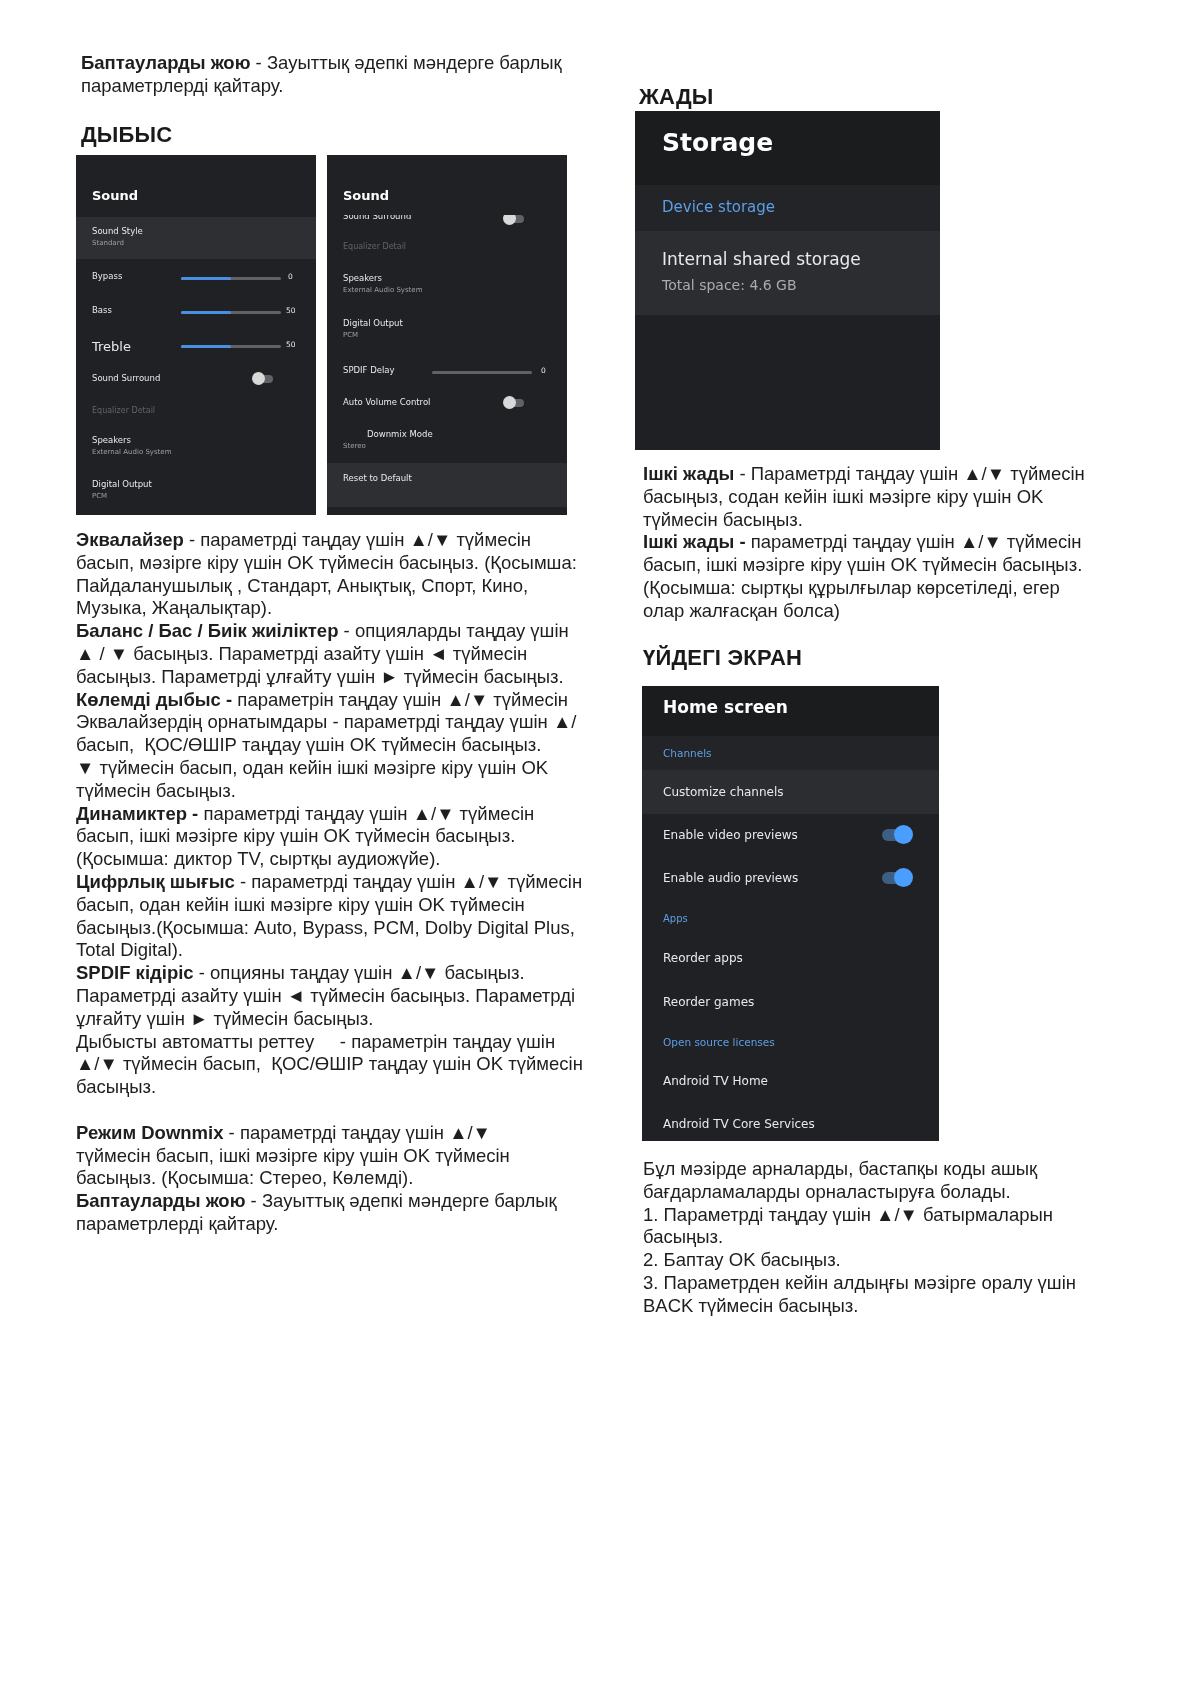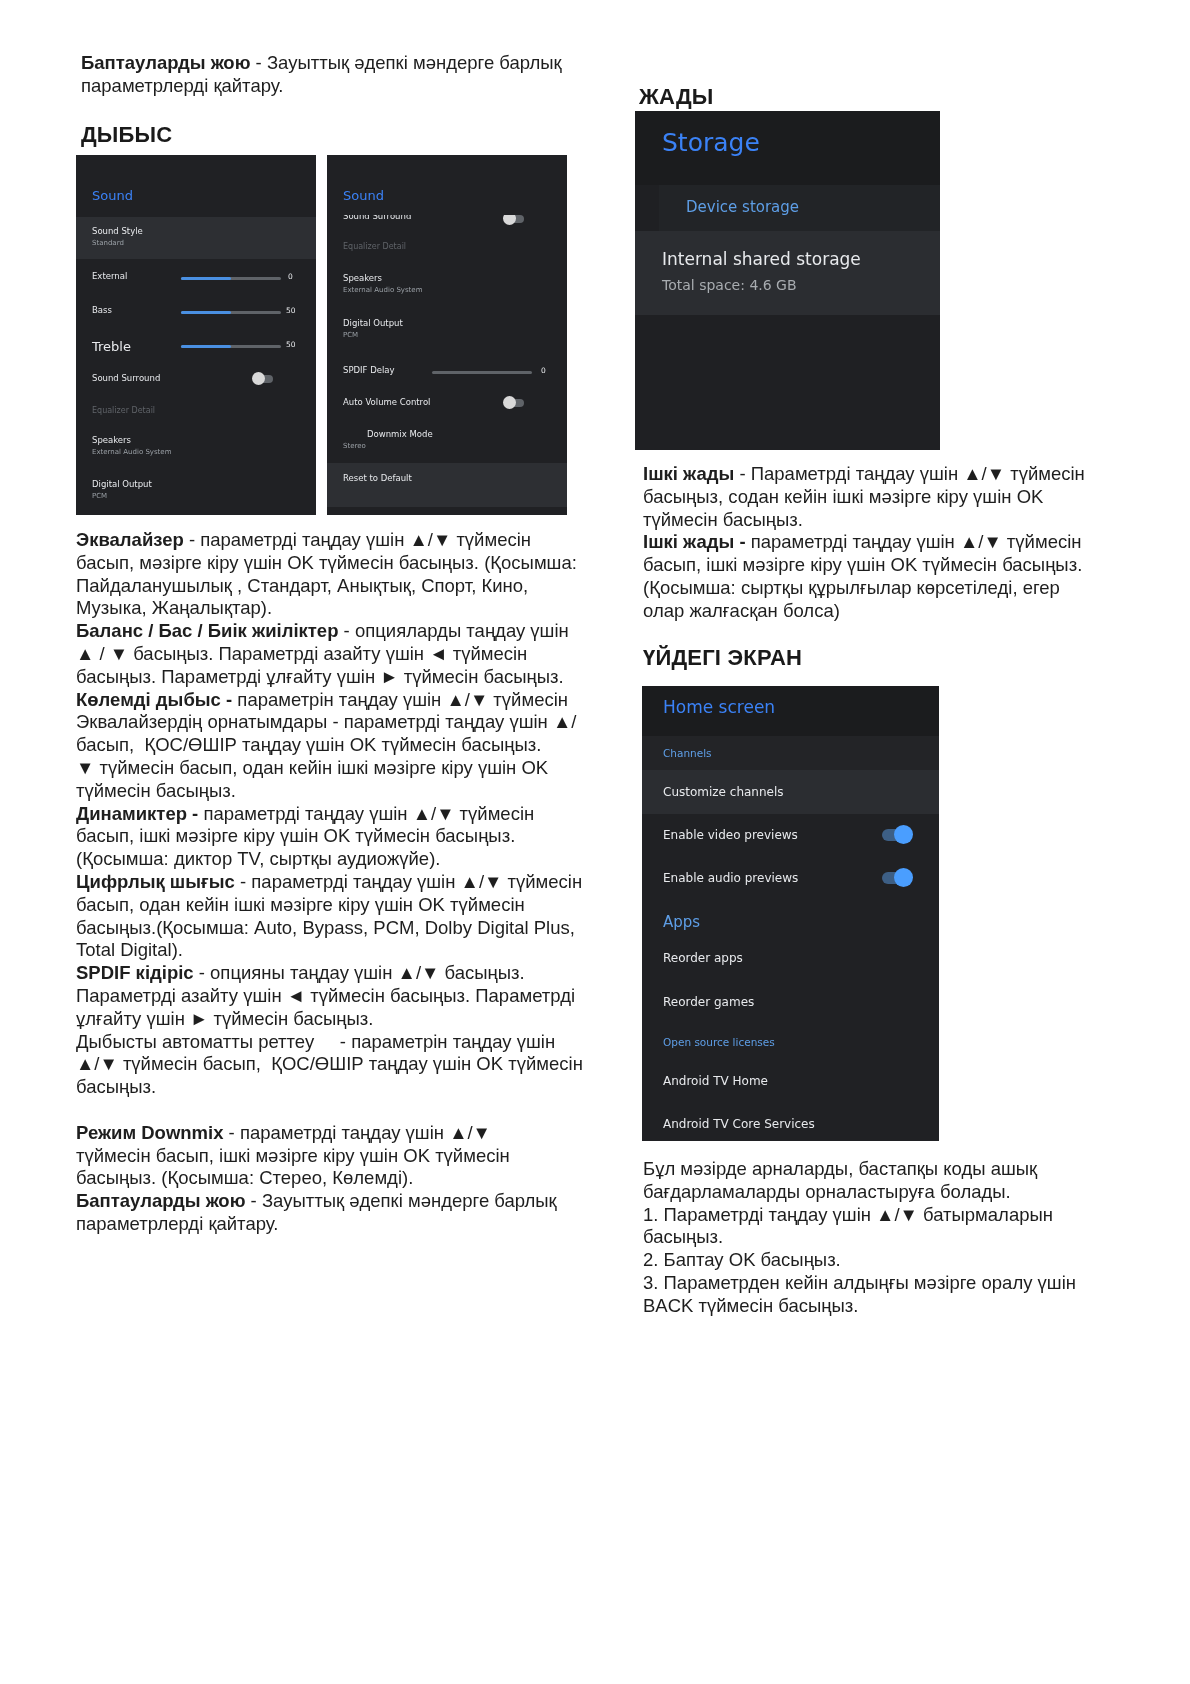--- a/index.html
+++ b/index.html
@@ -5,21 +5,21 @@
   html, body { margin:0; padding:0; background:#ffffff; }
   body { width:1190px; height:1684px; position:relative; overflow:hidden;
          font-family:"Liberation Sans", sans-serif; color:#1a1a1a; }
   .abs { position:absolute; }
   .para { font-size:18.5px; line-height:22.8px; color:#1e1e1e; }
   .para b { font-weight:700; }
   .h2 { font-size:22px; font-weight:700; color:#1a1a1a; letter-spacing:0.2px; }
 
   
   .tv { background:#202124; position:absolute; overflow:hidden; font-family:"DejaVu Sans", sans-serif; color:#e8eaed; }
-  .tv .title { position:absolute; color:#3b82f6; font-weight:400; }
+  .tv .title { position:absolute; color:#ffffff; font-weight:700; }
   .row { position:absolute; left:0; right:0; }
   .row.sel { background:#2d2f33; }
   .lbl { position:absolute; color:#e8eaed; white-space:nowrap; }
   .sub { position:absolute; color:#9aa0a6; white-space:nowrap; }
   .dis { position:absolute; color:#5f6368; white-space:nowrap; }
   .blue { position:absolute; color:#5e9ee6; white-space:nowrap; }
   .slider { position:absolute; height:3px; background:#5f6368; border-radius:2px; }
   .slider .fill { position:absolute; left:0; top:0; bottom:0; background:#4a90e2; border-radius:2px; }
   .sval { position:absolute; color:#e8eaed; }
   .tog { position:absolute; }
@@ -38,21 +38,21 @@
 
 <div class="tv" style="left:76px; top:155px; width:240px; height:360px;">
   <div class="title" style="left:16px; top:33px; font-size:13px;">Sound</div>
 
   <div class="row sel" style="top:62px; height:42px;">
     <div class="lbl" style="left:16px; top:9px; font-size:8.5px;">Sound Style</div>
     <div class="sub" style="left:16px; top:22px; font-size:7px;">Standard</div>
   </div>
 
   <div class="row" style="top:108px; height:30px;">
-    <div class="lbl" style="left:16px; top:8px; font-size:8.5px;">External</div>
+    <div class="lbl" style="left:16px; top:8px; font-size:8.5px;">Bypass</div>
     <div class="slider" style="left:105px; top:14px; width:100px;">
         <div class="fill" style="width:50%;"></div>
       </div>
     <div class="sval" style="left:212px; top:9px; font-size:7.5px;">0</div>
   </div>
 
   <div class="row" style="top:142px; height:30px;">
     <div class="lbl" style="left:16px; top:8px; font-size:8.5px;">Bass</div>
     <div class="slider" style="left:105px; top:14px; width:100px;">
         <div class="fill" style="width:50%;"></div>
@@ -177,21 +177,21 @@
       <div style="min-height: 22.8px;"><b>Баптауларды жою</b><span style="white-space: pre;"> - Зауыттық әдепкі мәндерге барлық</span></div>
       <div style="min-height: 22.8px;"><span style="white-space: pre;">параметрлерді қайтару.</span></div>
     </div>
 </div>
 
 <div class="abs h2" style="left:639px; top:84px;">ЖАДЫ</div>
 
 <div class="tv" style="left:635px; top:111px; width:305px; height:339px; background:#1f2023;">
   <div class="row" style="top:0; height:74px; background:#1b1c1e;"></div>
   <div class="title" style="left:27px; top:17px; font-size:25px;">Storage</div>
-  <div class="row" style="top:74px; height:46px; background:#222427;margin-left:24px;">
+  <div class="row" style="top:74px; height:46px; background:#222427;">
     <div class="blue" style="left:27px; top:13px; font-size:15px;">Device storage</div>
   </div>
   <div class="row" style="top:120px; height:84px; background:#2b2d31;">
     <div class="lbl" style="left:27px; top:18px; font-size:17px; color:#e8eaed;">Internal shared storage</div>
     <div class="sub" style="left:27px; top:46px; font-size:14px; color:#a8acb0;">Total space: 4.6 GB</div>
   </div>
   <div class="row" style="top:204px; height:135px; background:#1f2023;"></div>
 </div>
 
 <div class="abs para" style="left:643px; top:463px; width:480px;">
@@ -225,21 +225,21 @@
     </div>
   </div>
   <div class="row" style="top:172px; height:44px;">
     <div class="lbl" style="left:21px; top:13px; font-size:12px;">Enable audio previews</div>
     <div class="tog" style="left:240px; top:9px; width:34px; height:22px;">
       <div class="track" style="left:0; top:5px; width:26px; height:12px; background:#3d5f85;"></div>
       <div class="knob" style="left:12px; top:1px; width:19px; height:19px; background:#4a9eff;"></div>
     </div>
   </div>
   <div class="row" style="top:216px; height:36px;">
-    <div class="blue" style="left:21px; top:11px; font-size:15px;">Apps</div>
+    <div class="blue" style="left:21px; top:11px; font-size:10px;">Apps</div>
   </div>
   <div class="row" style="top:252px; height:44px;">
     <div class="lbl" style="left:21px; top:13px; font-size:12px;">Reorder apps</div>
   </div>
   <div class="row" style="top:296px; height:44px;">
     <div class="lbl" style="left:21px; top:13px; font-size:12px;">Reorder games</div>
   </div>
   <div class="row" style="top:340px; height:36px;">
     <div class="blue" style="left:21px; top:10px; font-size:10.5px;">Open source licenses</div>
   </div>

